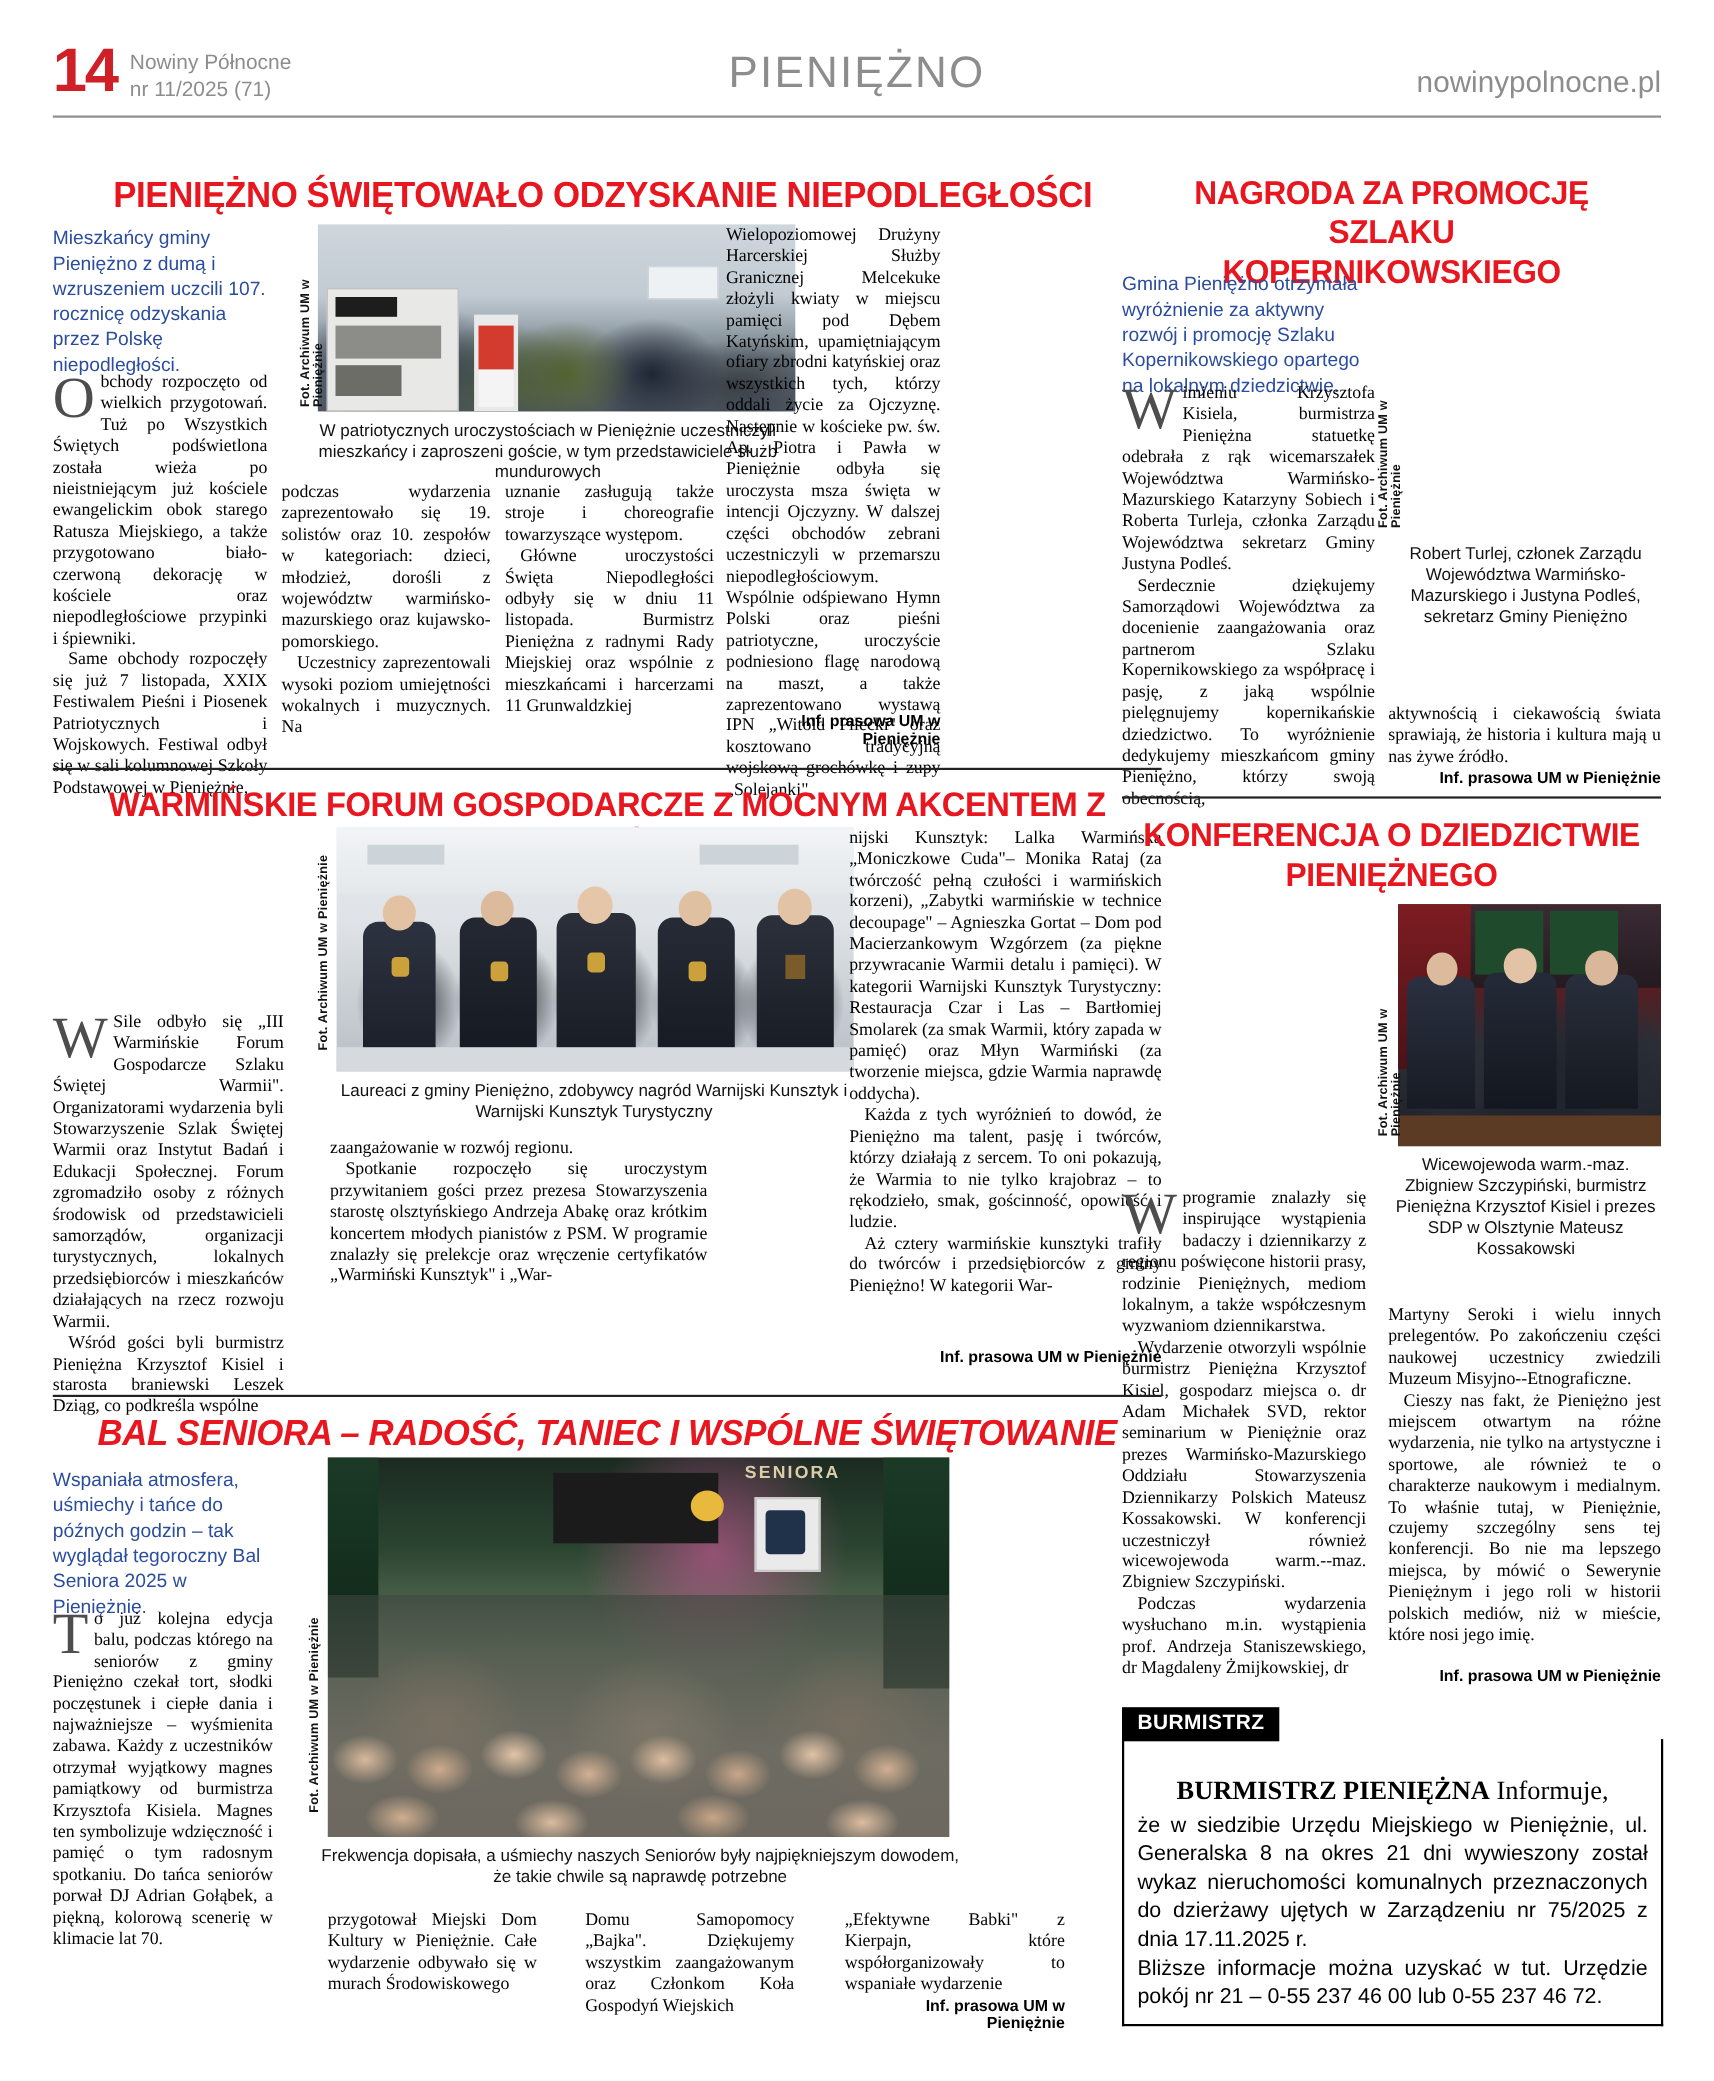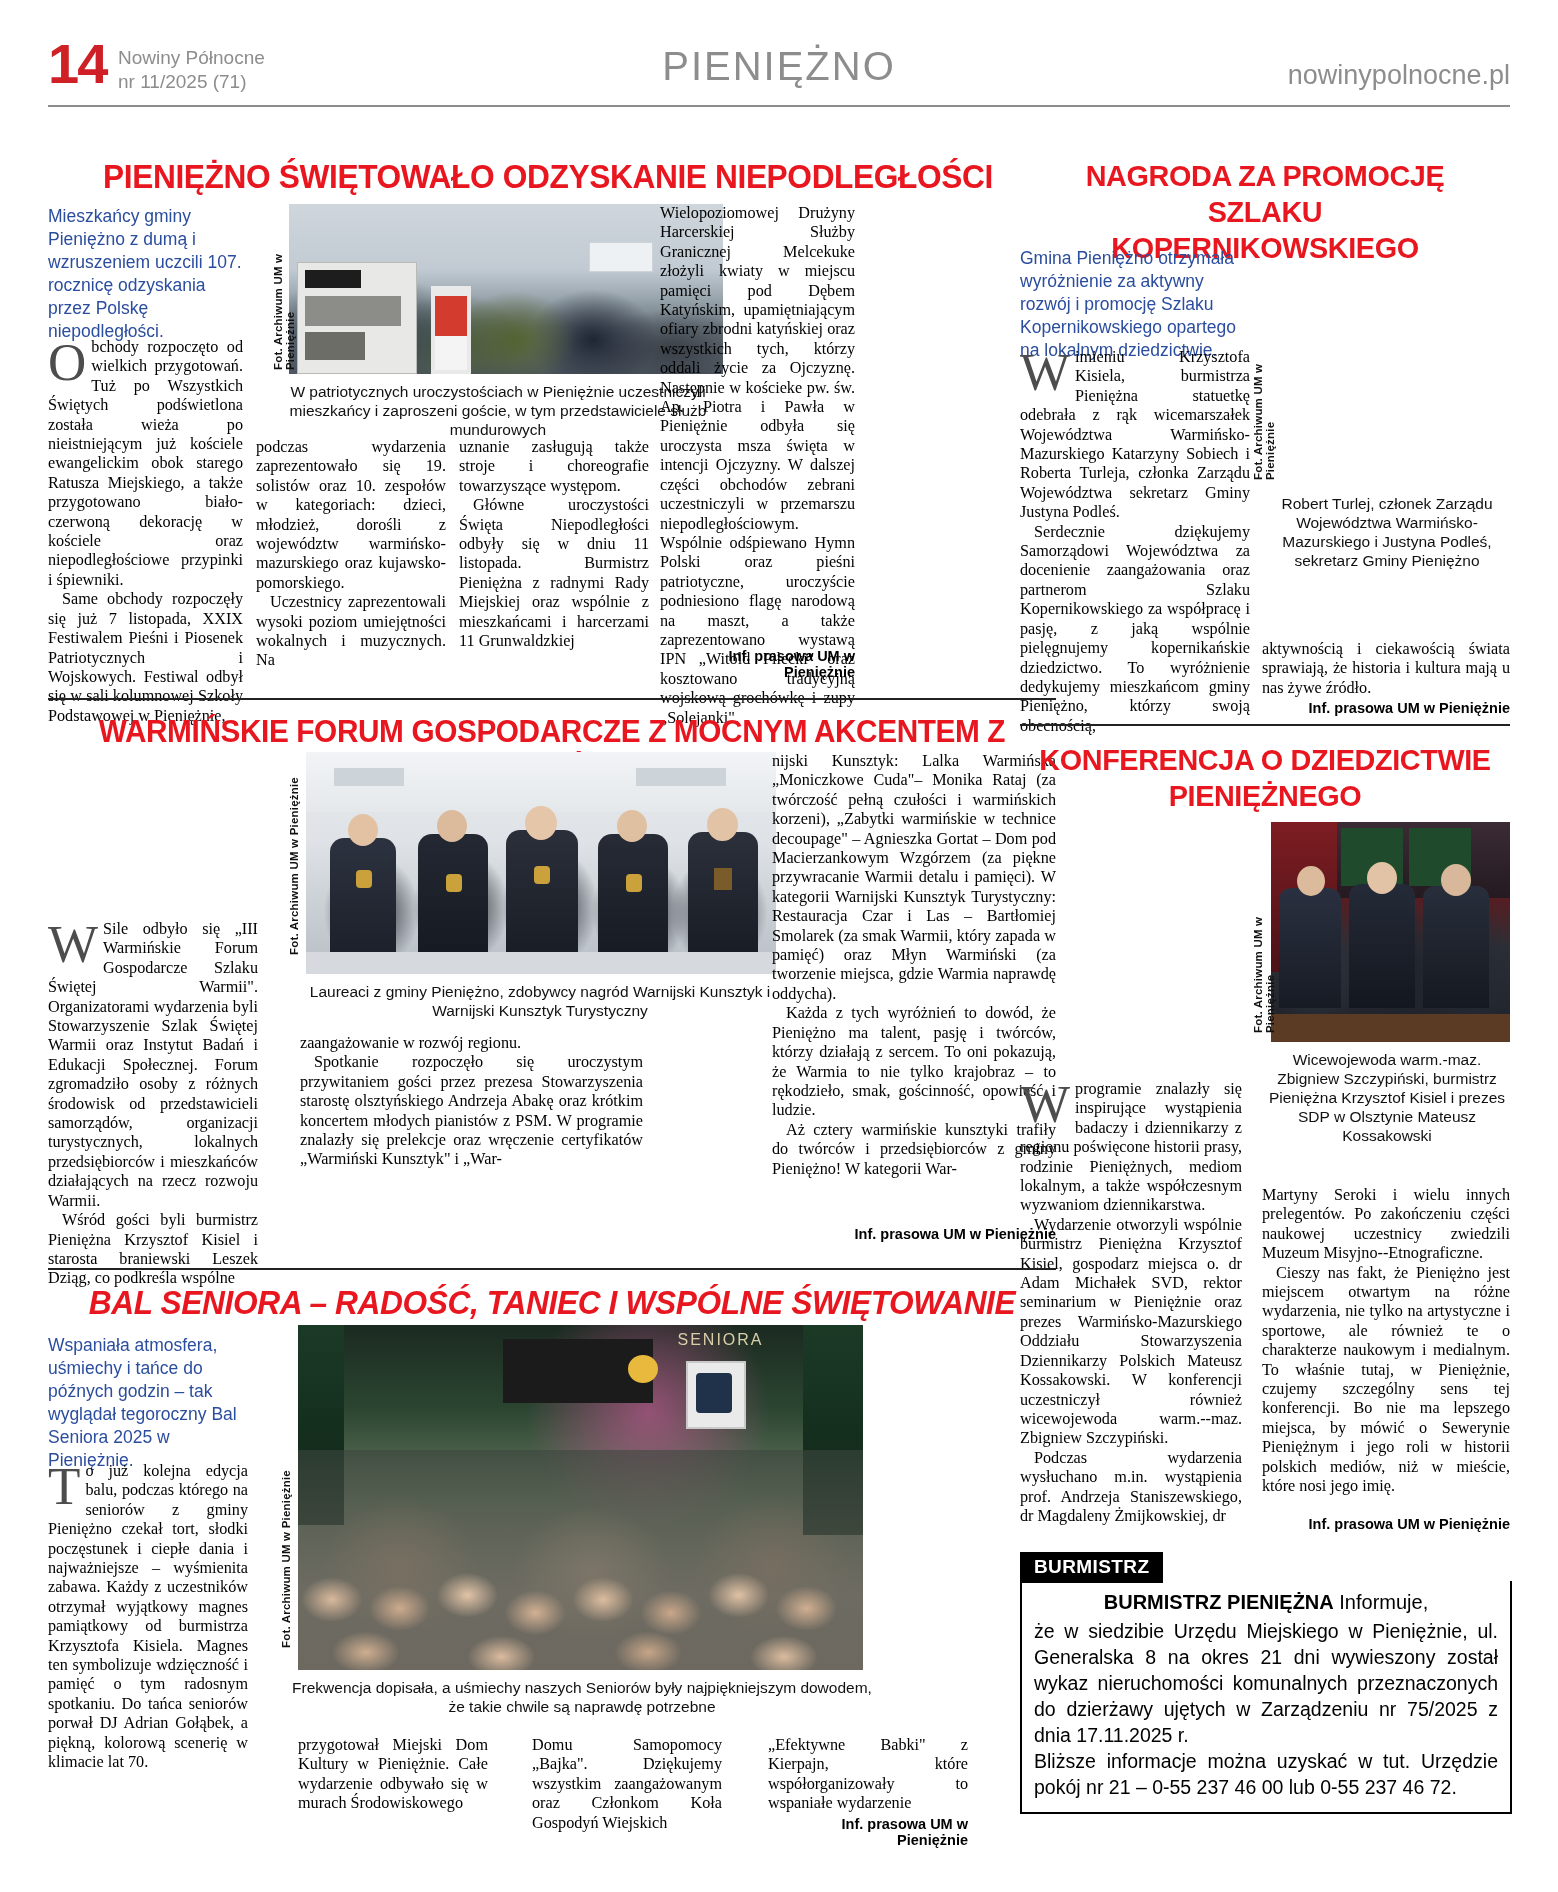--- a/index.html
+++ b/index.html
@@ -107,21 +107,21 @@
 
   
   .info-wrap{position:absolute;}
   .info-tab{
     display:inline-block;background:#000;color:#fff;
     font-family:"Liberation Sans",sans-serif;font-weight:bold;
     font-size:19px;letter-spacing:0.4px;padding:4px 14px 5px 14px;
   }
   .info-box{border:2px solid #000;border-top:none;padding:10px 12px 12px 12px;margin-top:-2px;}
   .info-head{
-    font-family:Liberation Sans, sans-serif;font-size:20px;text-align:center;margin-bottom:4px;
+    font-family:Liberation Serif, serif;font-size:24px;text-align:center;margin-bottom:4px;margin-top:24px;
   }
   .info-head b{font-weight:bold;}
   .info-body{
     font-family:"Liberation Sans",sans-serif;font-size:19.5px;line-height:26px;text-align:justify;
   }
   .info-body p{margin:0;}
 </style>
 </head>
 <body>
 
@@ -290,21 +290,21 @@
   <div style="position:absolute;left:48px;top:1284px;width:1008px;font-style:italic;">
     <div class="hl" style="font-size:33px;">BAL SENIORA – RADOŚĆ, TANIEC I WSPÓLNE ŚWIĘTOWANIE</div>
   </div>
 
   <div class="lead" style="position:absolute;left:48px;top:1334px;width:200px;">Wspaniała atmosfera, uśmiechy i tańce do późnych godzin – tak wyglądał tegoroczny Bal Seniora 2025 w Pieniężnie.</div>
 
   <div class="photo p5" style="position:absolute;left:298px;top:1325px;width:565px;height:345px;">
     <div style="position:absolute;left:0;top:0;width:46px;height:200px;background:linear-gradient(#1b3a26,#0f2417);"></div>
     <div style="position:absolute;right:0;top:0;width:60px;height:210px;background:linear-gradient(#1b3a26,#0f2417);"></div>
     <div style="position:absolute;left:205px;top:14px;width:150px;height:64px;background:#1b1b1b;"></div>
-    <div style="position:absolute;left:370px;top:6px;right:90px;text-align:center;color:#d8cfa8;font-family:'Liberation Sans',sans-serif;font-weight:normal;font-size:16px;letter-spacing:2px;">SENIORA</div>
+    <div style="position:absolute;left:370px;top:6px;right:90px;text-align:center;color:#d8cfa8;font-family:'Liberation Sans',sans-serif;font-weight:bold;font-size:16px;letter-spacing:2px;">SENIORA</div>
     <div style="position:absolute;left:388px;top:36px;width:56px;height:64px;background:#eaeaea;border:2px solid #c9c9c9;"></div>
     <div style="position:absolute;left:398px;top:48px;width:36px;height:40px;background:#20314a;border-radius:4px;"></div>
     <div style="position:absolute;left:330px;top:30px;width:30px;height:28px;border-radius:50%;background:#e8b93c;"></div>
     <div style="position:absolute;left:0;right:0;bottom:0;height:220px;
       background:
         radial-gradient(ellipse 9% 17% at 6% 68%, #d9b99c 0%, rgba(217,185,156,0) 60%),
         radial-gradient(ellipse 9% 17% at 18% 72%, #cdab8d 0%, rgba(205,171,141,0) 60%),
         radial-gradient(ellipse 9% 17% at 30% 66%, #e2c4a7 0%, rgba(226,196,167,0) 60%),
         radial-gradient(ellipse 9% 17% at 42% 74%, #d3b193 0%, rgba(211,177,147,0) 60%),
         radial-gradient(ellipse 9% 17% at 54% 68%, #ddbd9f 0%, rgba(221,189,159,0) 60%),

